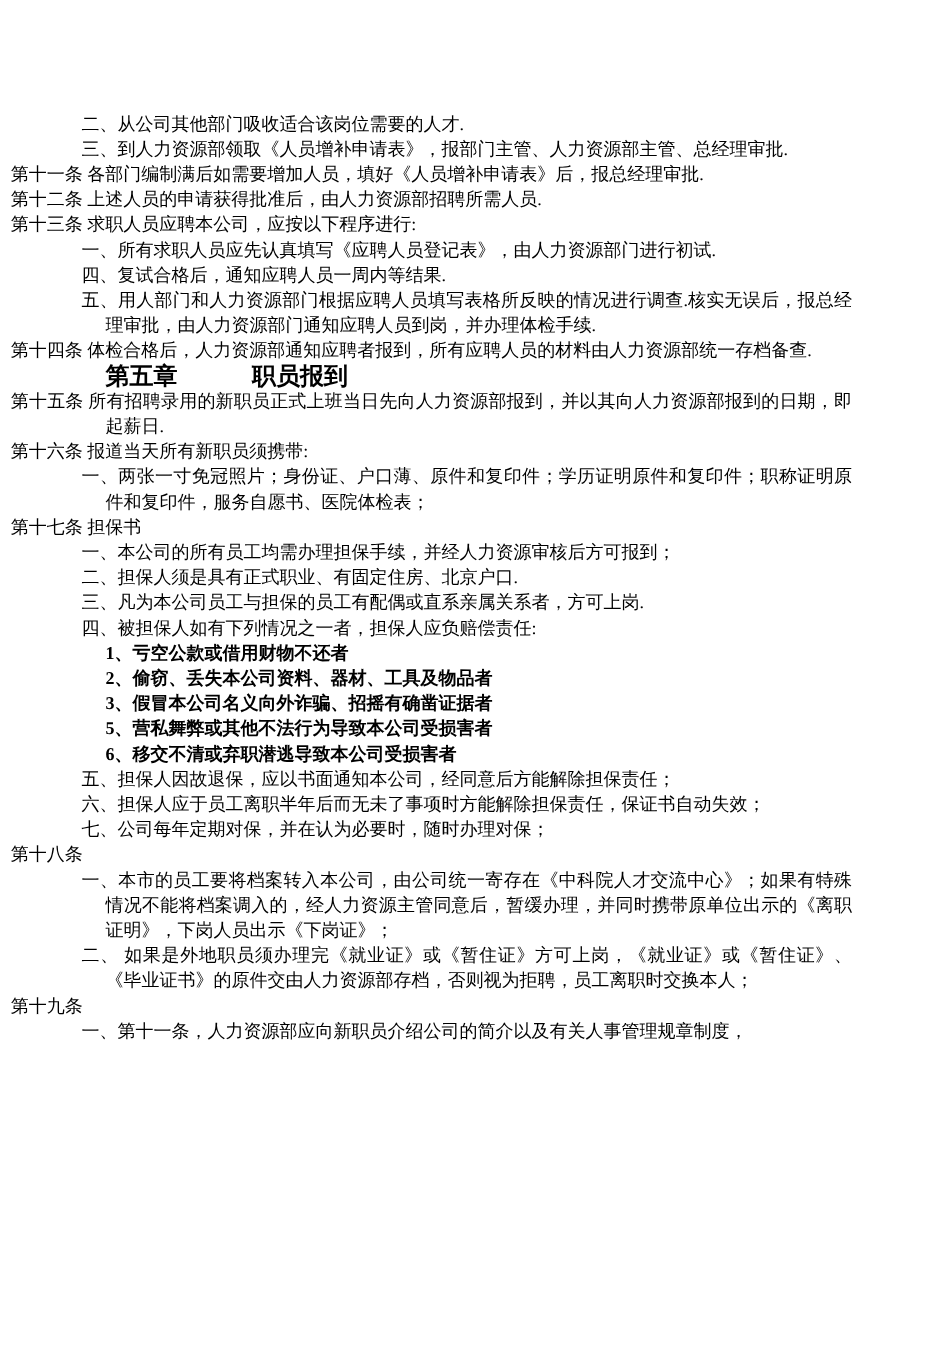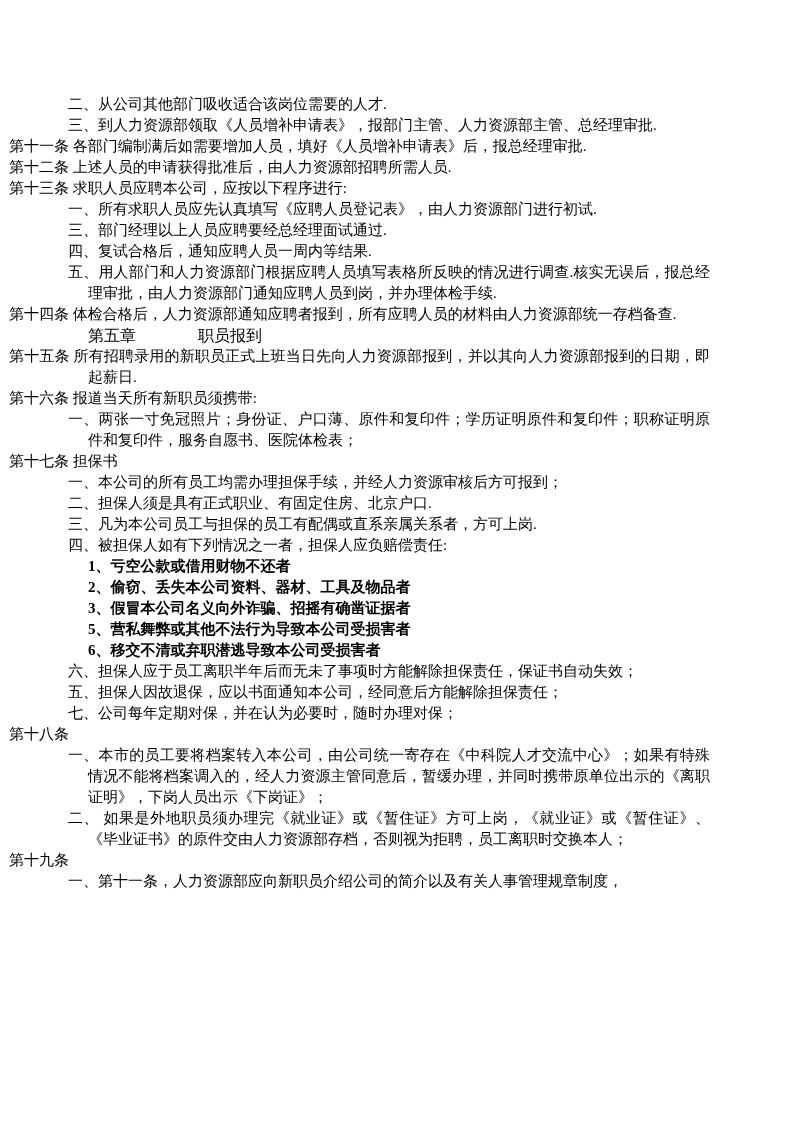--- a/index.html
+++ b/index.html
@@ -36,60 +36,59 @@
     padding-left: 79px;
     text-indent: -20px;
   }
   
   .p-num {
     padding-left: 69px;
     font-weight: bold;
   }
   
   .p-heading {
-    font-weight: normal;
-    font-size: 16px;
+    font-weight: bold;
+    font-size: 20px;
     padding-left: 244px;
     text-align: left;
   }
   .p-heading .chapter-title {
     margin-left: 62px;
   }
 </style>
 </head>
 <body>
 
 <div class="page">
   <div class="doc" id="doc-body">
       <p class="p-sub">二、从公司其他部门吸收适合该岗位需要的人才.</p>
       <p class="p-sub">三、到人力资源部领取《人员增补申请表》，报部门主管、人力资源部主管、总经理审批.</p>
       <p class="p-article">第十一条 各部门编制满后如需要增加人员，填好《人员增补申请表》后，报总经理审批.</p>
       <p class="p-article">第十二条 上述人员的申请获得批准后，由人力资源部招聘所需人员.</p>
       <p class="p-article">第十三条 求职人员应聘本公司，应按以下程序进行:</p>
       <p class="p-sub">一、所有求职人员应先认真填写《应聘人员登记表》，由人力资源部门进行初试.</p>
-      <p class="p-sub">三、部门经理以上人员应聘要经总经理面试通过.</p>
       <p class="p-sub">四、复试合格后，通知应聘人员一周内等结果.</p>
       <p class="p-sub">五、用人部门和人力资源部门根据应聘人员填写表格所反映的情况进行调查.核实无误后，报总经理审批，由人力资源部门通知应聘人员到岗，并办理体检手续.</p>
       <p class="p-article">第十四条 体检合格后，人力资源部通知应聘者报到，所有应聘人员的材料由人力资源部统一存档备查.</p>
       <p class="p-heading"><span class="chapter-number">第五章</span><span class="chapter-title">职员报到</span></p>
       <p class="p-article">第十五条 所有招聘录用的新职员正式上班当日先向人力资源部报到，并以其向人力资源部报到的日期，即起薪日.</p>
       <p class="p-article">第十六条 报道当天所有新职员须携带:</p>
       <p class="p-sub">一、两张一寸免冠照片；身份证、户口薄、原件和复印件；学历证明原件和复印件；职称证明原件和复印件，服务自愿书、医院体检表；</p>
       <p class="p-article">第十七条 担保书</p>
       <p class="p-sub">一、本公司的所有员工均需办理担保手续，并经人力资源审核后方可报到；</p>
       <p class="p-sub">二、担保人须是具有正式职业、有固定住房、北京户口.</p>
       <p class="p-sub">三、凡为本公司员工与担保的员工有配偶或直系亲属关系者，方可上岗.</p>
       <p class="p-sub">四、被担保人如有下列情况之一者，担保人应负赔偿责任:</p>
       <p class="p-num">1、亏空公款或借用财物不还者</p>
       <p class="p-num">2、偷窃、丢失本公司资料、器材、工具及物品者</p>
       <p class="p-num">3、假冒本公司名义向外诈骗、招摇有确凿证据者</p>
       <p class="p-num">5、营私舞弊或其他不法行为导致本公司受损害者</p>
       <p class="p-num">6、移交不清或弃职潜逃导致本公司受损害者</p>
+      <p class="p-sub">五、担保人因故退保，应以书面通知本公司，经同意后方能解除担保责任；</p>
       <p class="p-sub">六、担保人应于员工离职半年后而无未了事项时方能解除担保责任，保证书自动失效；</p>
-      <p class="p-sub">五、担保人因故退保，应以书面通知本公司，经同意后方能解除担保责任；</p>
       <p class="p-sub">七、公司每年定期对保，并在认为必要时，随时办理对保；</p>
       <p class="p-article">第十八条</p>
       <p class="p-sub">一、本市的员工要将档案转入本公司，由公司统一寄存在《中科院人才交流中心》；如果有特殊情况不能将档案调入的，经人力资源主管同意后，暂缓办理，并同时携带原单位出示的《离职证明》，下岗人员出示《下岗证》；</p>
       <p class="p-sub">二、 如果是外地职员须办理完《就业证》或《暂住证》方可上岗，《就业证》或《暂住证》、《毕业证书》的原件交由人力资源部存档，否则视为拒聘，员工离职时交换本人；</p>
       <p class="p-article">第十九条</p>
       <p class="p-sub">一、第十一条，人力资源部应向新职员介绍公司的简介以及有关人事管理规章制度，</p>
     </div>
 </div>
 
 </body></html>

